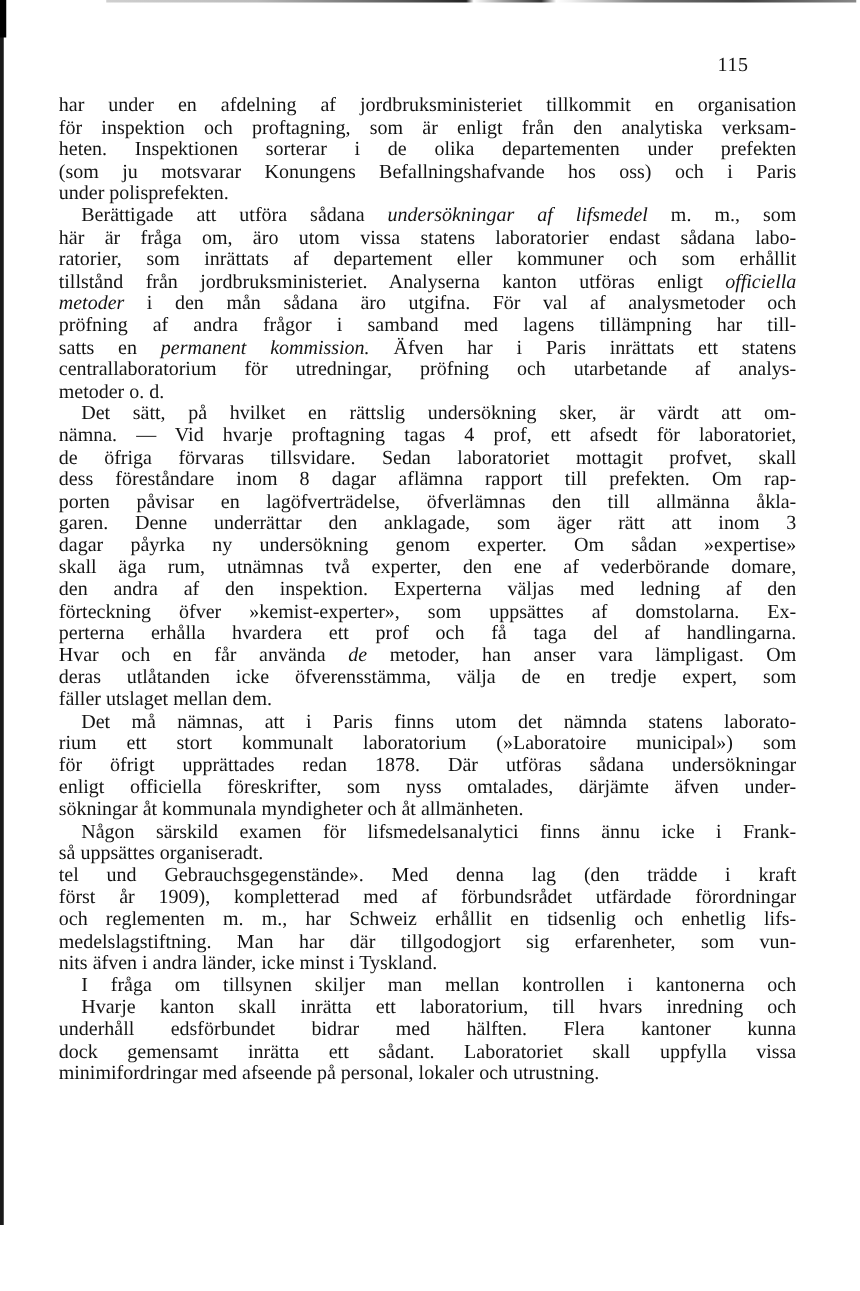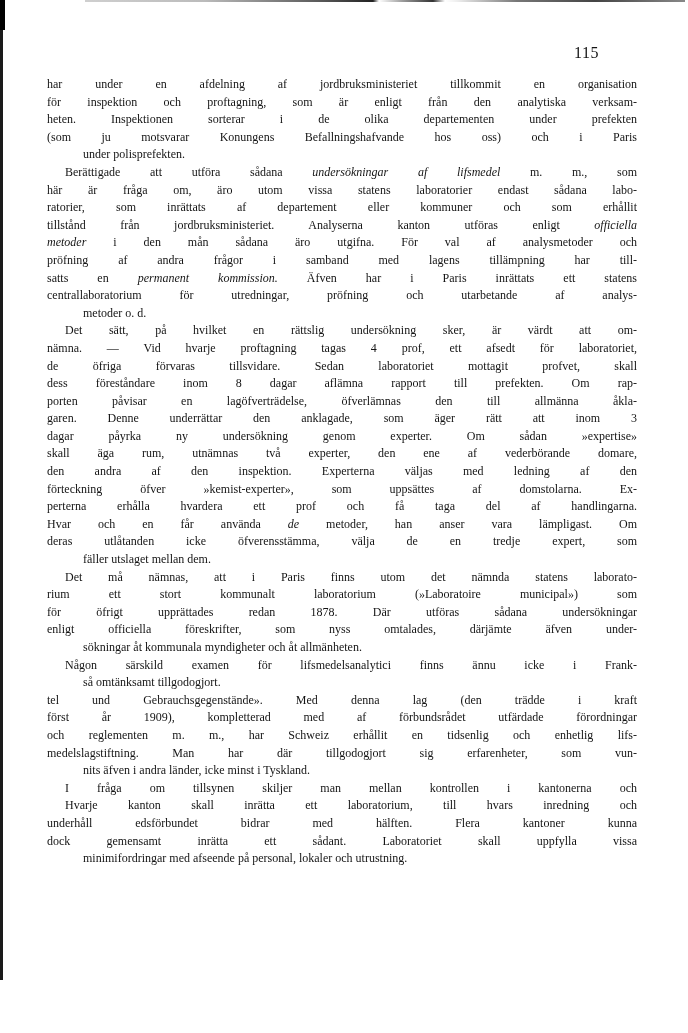--- a/index.html
+++ b/index.html
@@ -47,36 +47,35 @@
     font-size: 16px;
     letter-spacing: 0.5px;
     margin-left: 28px;
   }
   .text-block {
     position: absolute;
     top: 76px;
     left: 47px;
     width: 590px;
     font-family: "Liberation Serif", serif;
-    font-size: 12px;
+    font-size: 16px;
     line-height: 17.6px;
   }
   .line {
     display: block;
     white-space: nowrap;
     text-align: justify;
     text-align-last: justify;
     height: 17.6px;
   }
   .line.indent {
     padding-left: 18px;
   }
   .line.last {
     text-align-last: left;
-    margin-left: 36px;
   }
   .para {
     margin: 0;
   }
   em {
     font-style: italic;
   }
 </style>
 </head>
 <body>
@@ -124,21 +123,21 @@
     </div>
     <div class="para">
       <span class="line indent">Det må nämnas, att i Paris finns utom det nämnda statens laborato-</span>
       <span class="line">rium ett stort kommunalt laboratorium (»Laboratoire municipal») som</span>
       <span class="line">för öfrigt upprättades redan 1878.  Där utföras sådana undersökningar</span>
       <span class="line">enligt officiella föreskrifter, som nyss omtalades, därjämte äfven under-</span>
       <span class="line last">sökningar åt kommunala myndigheter och åt allmänheten.</span>
     </div>
     <div class="para">
       <span class="line indent">Någon särskild examen för lifsmedelsanalytici finns ännu icke i Frank-</span>
-      <span class="line last">så omtänksamt tillgodogjort.</span>
+      <span class="line last">så uppsättes organiseradt.</span>
     </div>
     <div class="para">
       <span class="line">tel und Gebrauchsgegenstände».  Med denna lag (den trädde i kraft</span>
       <span class="line">först år 1909), kompletterad med af förbundsrådet utfärdade förordningar</span>
       <span class="line">och reglementen m. m., har Schweiz erhållit en tidsenlig och enhetlig lifs-</span>
       <span class="line">medelslagstiftning.  Man har där tillgodogjort sig erfarenheter, som vun-</span>
       <span class="line last">nits äfven i andra länder, icke minst i Tyskland.</span>
     </div>
     <div class="para">
       <span class="line indent">I fråga om tillsynen skiljer man mellan kontrollen i kantonerna och</span>

